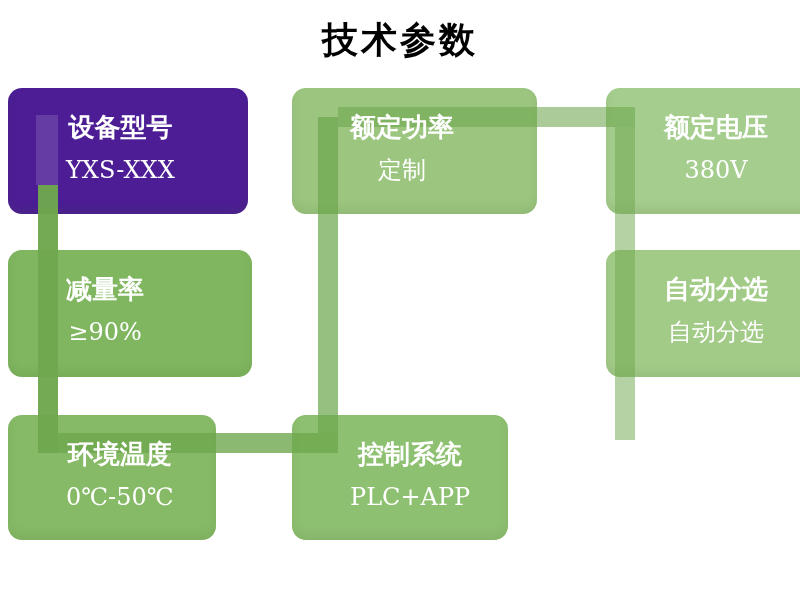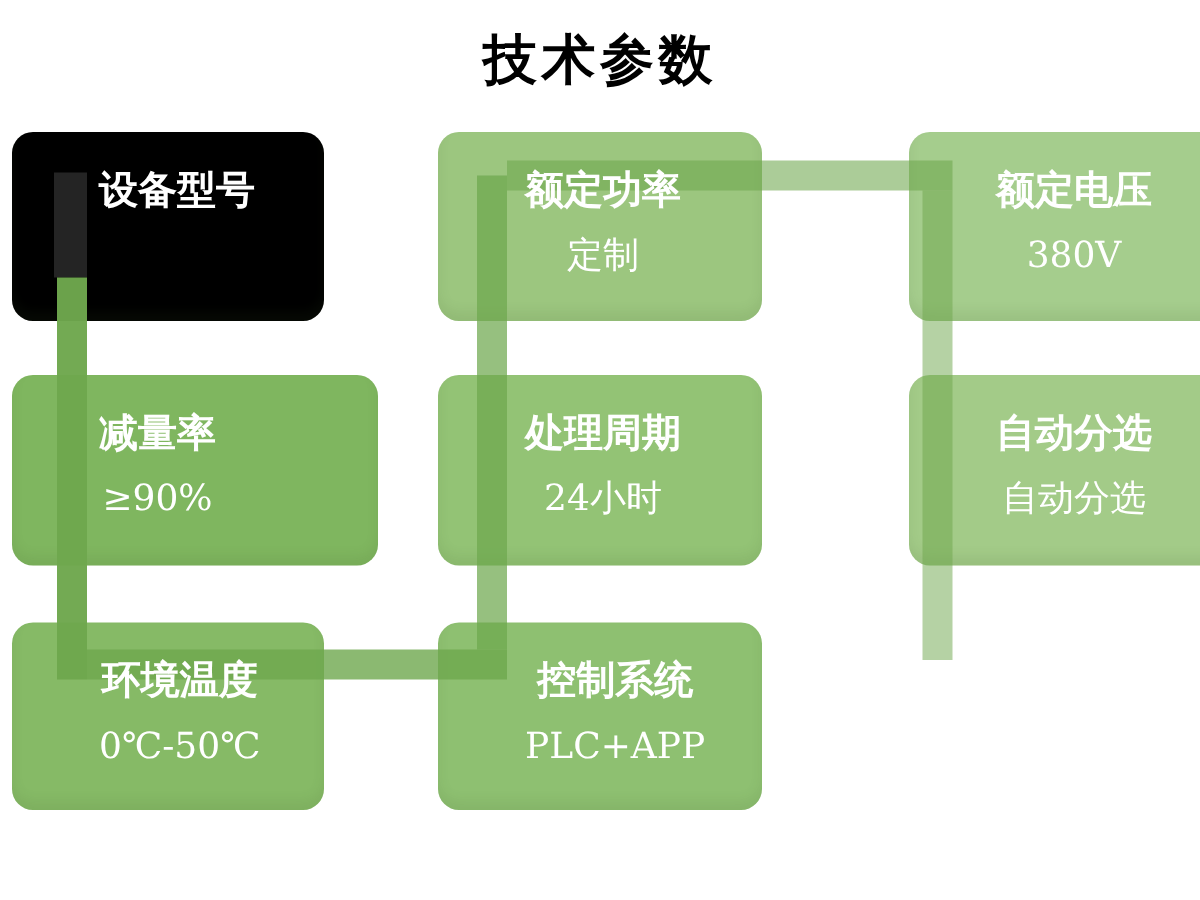--- a/index.html
+++ b/index.html
@@ -60,48 +60,43 @@
   .seg-top-horiz {left:338px;top:107px; width:297px; height:20px;}
   .seg-right-vert{left:615px;top:127px; width:20px; height:313px;}
 </style>
 </head>
 <body>
 
 <div class="slide">
 
   <div class="slide-title">技术参数</div>
 
-  <div class="box c0 r0" style="background: #000000;">
+  <div class="box c0 r0" style="background: #4c1d95; padding-left: 32px;">
     <div class="box-text">
       <div class="box-label">设备型号</div>
+      <div class="box-value">YXS-XXX</div>
     </div>
   </div>
-  <div class="box c1 r0" style="background: rgb(156, 198, 127);">
+  <div class="box c1 r0" style="background: rgb(156, 198, 127); padding-left: 29px;">
     <div class="box-text">
       <div class="box-label">额定功率</div>
       <div class="box-value">定制</div>
     </div>
   </div>
   <div class="box c2 r0" style="background: rgb(165, 205, 141);">
     <div class="box-text">
       <div class="box-label">额定电压</div>
       <div class="box-value">380V</div>
     </div>
   </div>
 
   <div class="box c0 r1" style="background: rgb(127, 182, 95); padding-left: 36px;">
     <div class="box-text">
       <div class="box-label">减量率</div>
       <div class="box-value">≥90%</div>
-    </div>
-  </div>
-  <div class="box c1 r1" style="background: rgb(147, 195, 117);">
-    <div class="box-text">
-      <div class="box-label">处理周期</div>
-      <div class="box-value">24小时</div>
     </div>
   </div>
   <div class="box c2 r1" style="background: rgb(163, 203, 136);">
     <div class="box-text">
       <div class="box-label">自动分选</div>
       <div class="box-value">自动分选</div>
     </div>
   </div>
 
   <div class="box c0 r2" style="background: rgb(134, 186, 102); text-align: center;">

